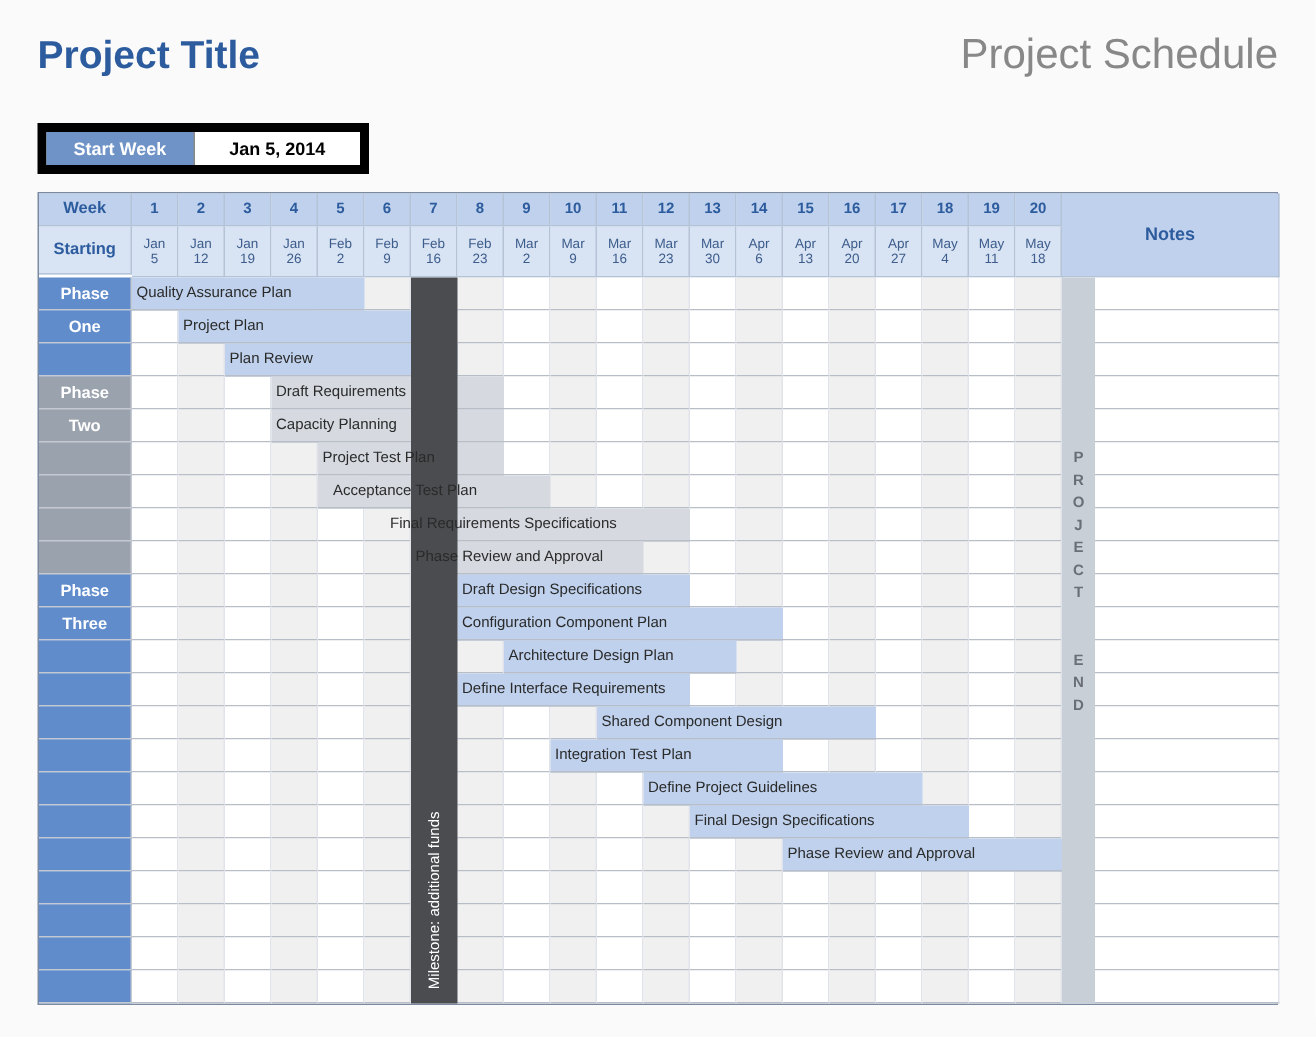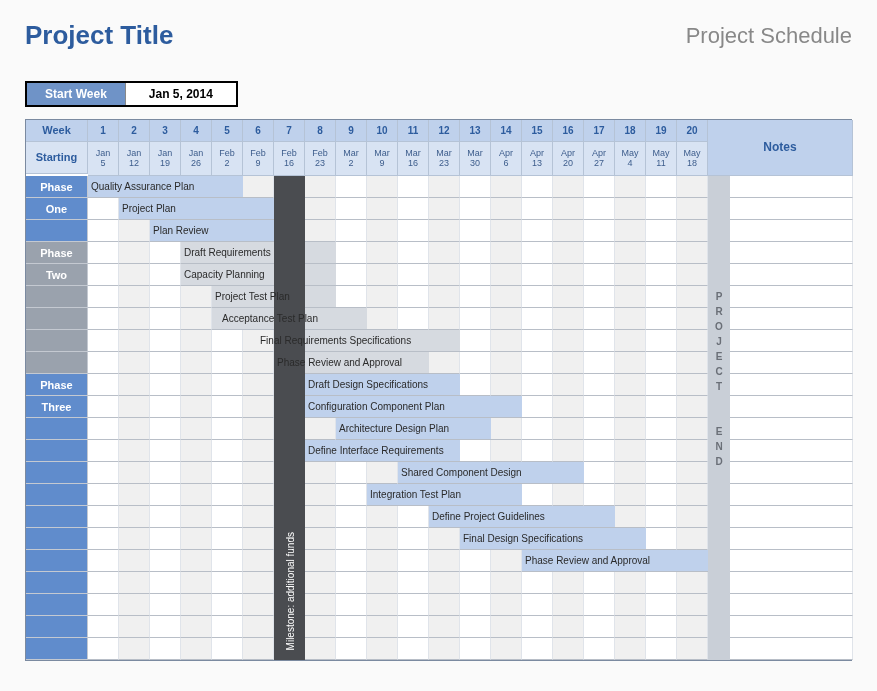--- a/index.html
+++ b/index.html
@@ -15,25 +15,25 @@
       align-items: center;
       margin-bottom: 30px;
     }
     .title {
       color: #2d5c9e;
       font-size: 26px;
       font-weight: bold;
     }
     .subtitle {
       color: #888;
-      font-size: 22px;
+      font-size: 28px;
     }
     .start-week-row {
       display: flex;
-      border: 2px solid #000000;
+      border: 6px solid #000000;
       width: fit-content;
       margin-bottom: 12px;
     }
     .start-week-label {
       background: #6f93c7;
       color: #fff;
       font-size: 12px;
       font-weight: bold;
       padding: 4px 18px;
       border-right: 1px solid #888;

